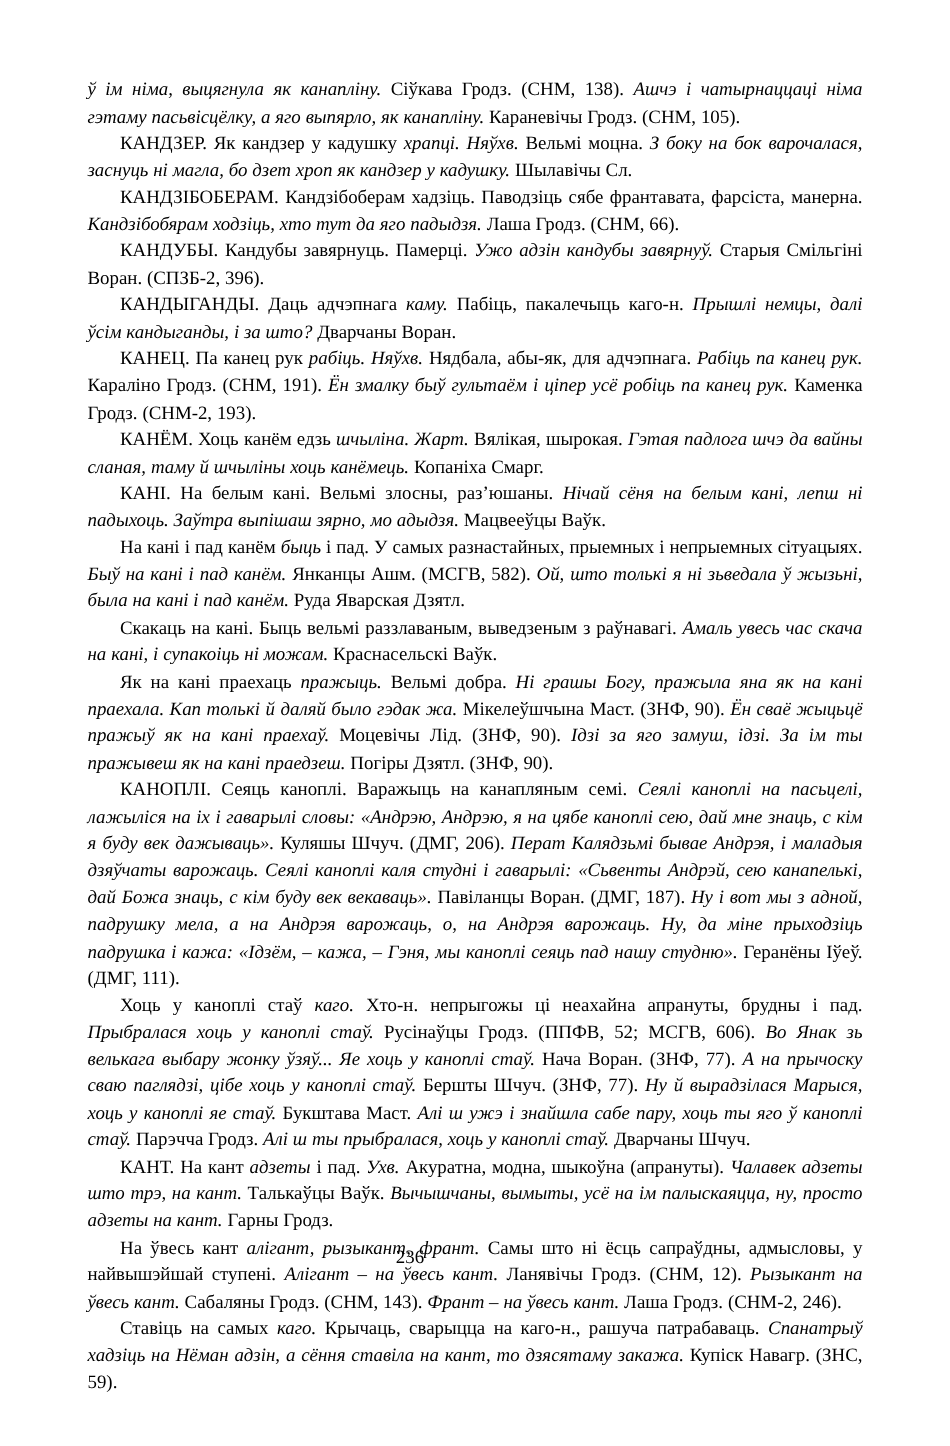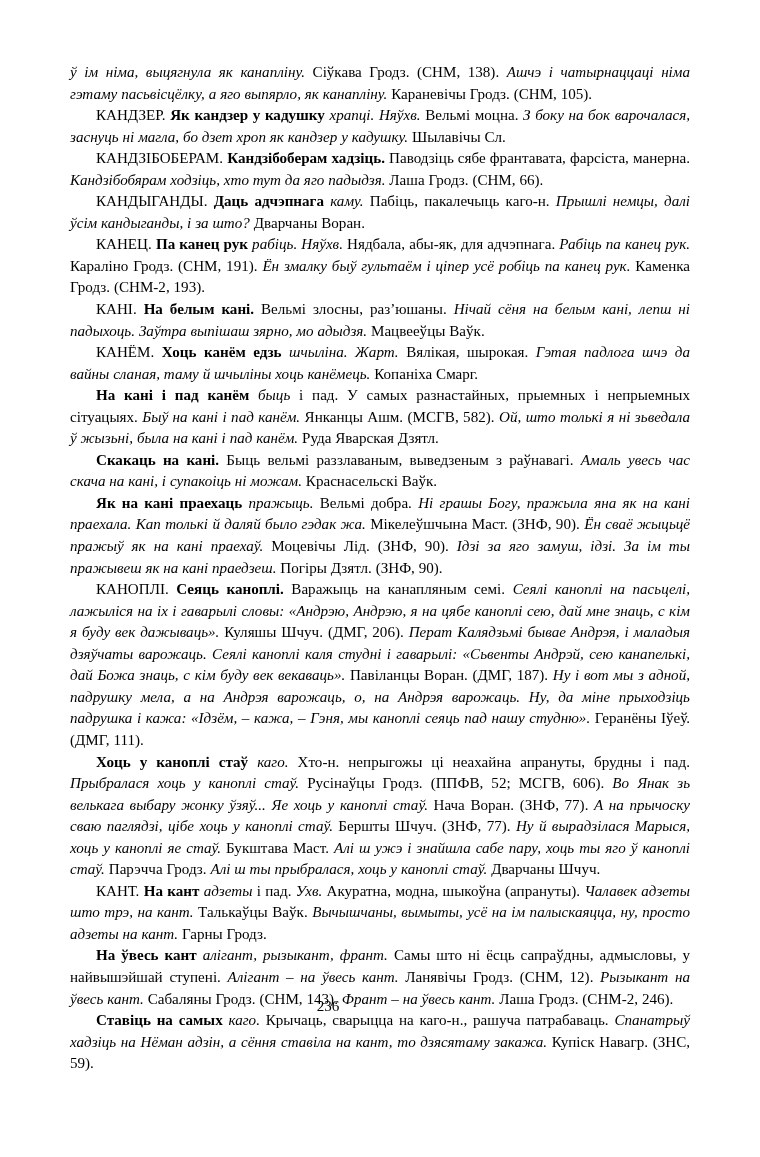--- a/index.html
+++ b/index.html
@@ -37,21 +37,21 @@
     hyphens: none;
     word-spacing: 0.1px;
   }
   p.para.cont {
     text-indent: 0;
   }
   p.para.sub {
     text-indent: 26px;
   }
   b, .b {
-    font-weight: bold;
+    font-weight: normal;
   }
   i, .i {
     font-style: italic;
   }
   .page-number {
     position: absolute;
     left: 0;
     top: 996px;
     width: 632px;
     text-align: center;
@@ -62,24 +62,25 @@
 </style>
 </head>
 <body>
 
 <div class="page">
 
   <div class="text-column" id="text-column">
       <p class="para cont"><i>ў ім німа, выцягнула як канапліну.</i><span> Сіўкава Гродз. (СНМ, 138). </span><i>Ашчэ і чатырнаццаці німа гэтаму пасьвісцёлку, а яго выпярло, як канапліну.</i><span> Караневічы Гродз. (СНМ, 105).</span></p>
       <p class="para"><span>КАНДЗЕР. </span><b>Як кандзер у кадушку </b><i>храпці. Няўхв.</i><span> Вельмі моцна. </span><i>З боку на бок варочалася, заснуць ні магла, бо дзет хроп як кандзер у кадушку.</i><span> Шылавічы Сл.</span></p>
       <p class="para"><span>КАНДЗІБОБЕРАМ. </span><b>Кандзібоберам хадзіць. </b><span>Паводзіць сябе франтавата, фарсіста, манерна. </span><i>Кандзібобярам ходзіць, хто тут да яго падыдзя.</i><span> Лаша Гродз. (СНМ, 66).</span></p>
+      <p class="para"><span>КАНДУБЫ. </span><b>Кандубы завярнуць. </b><span>Памерці. </span><i>Ужо адзін кандубы завярнуў.</i><span> Старыя Смільгіні Воран. (СПЗБ-2, 396).</span></p>
       <p class="para"><span>КАНДЫГАНДЫ. </span><b>Даць адчэпнага </b><i>каму.</i><span> Пабіць, пакалечыць каго-н. </span><i>Прышлі немцы, далі ўсім кандыганды, і за што?</i><span> Дварчаны Воран.</span></p>
       <p class="para"><span>КАНЕЦ. </span><b>Па канец рук </b><i>рабіць. Няўхв.</i><span> Нядбала, абы-як, для адчэпнага. </span><i>Рабіць па канец рук.</i><span> Каралiно Гродз. (СНМ, 191). </span><i>Ён змалку быў гультаём і ціпер усё робіць па канец рук.</i><span> Каменка Гродз. (СНМ-2, 193).</span></p>
+      <p class="para"><span>КАНЁМ. </span><b>Хоць канём едзь </b><i>шчыліна. Жарт.</i><span> Вялікая, шырокая. </span><i>Гэтая падлога шчэ да вайны сланая, таму й шчыліны хоць канёмець.</i><span> Копаніха Смарг.</span></p>
       <p class="para"><span>КАНІ. </span><b>На белым кані. </b><span>Вельмі злосны, раз’юшаны. </span><i>Нічай сёня на белым кані, лепш ні падыхоць. Заўтра выпішаш зярно, мо адыдзя.</i><span> Мацвееўцы Ваўк.</span></p>
-      <p class="para"><span>КАНЁМ. </span><b>Хоць канём едзь </b><i>шчыліна. Жарт.</i><span> Вялікая, шырокая. </span><i>Гэтая падлога шчэ да вайны сланая, таму й шчыліны хоць канёмець.</i><span> Копаніха Смарг.</span></p>
       <p class="para sub"><b>На кані і пад канём </b><i>быць</i><span> і пад. У самых разнастайных, прыемных і непрыемных сітуацыях. </span><i>Быў на кані і пад канём.</i><span> Янканцы Ашм. (МСГВ, 582). </span><i>Ой, што толькі я ні зьведала ў жызьні, была  на кані і пад канём.</i><span> Руда Яварская Дзятл.</span></p>
       <p class="para sub"><b>Скакаць на кані. </b><span>Быць вельмі раззлаваным, выведзеным з раўнавагі. </span><i>Амаль увесь час скача на кані, і супакоіць ні можам.</i><span> Краснасельскі Ваўк.</span></p>
       <p class="para sub"><b>Як на кані праехаць </b><i>пражыць.</i><span> Вельмі добра. </span><i>Ні грашы Богу, пражыла яна як на кані праехала. Кап толькі й даляй было гэдак жа.</i><span> Мікелеўшчына Маст. (ЗНФ, 90). </span><i>Ён сваё жыцьцё пражыў як на кані праехаў.</i><span> Моцевічы Лід. (ЗНФ, 90). </span><i>Ідзі за яго замуш, ідзі. За ім ты пражывеш як на кані праедзеш.</i><span> Погіры Дзятл. (ЗНФ, 90).</span></p>
       <p class="para"><span>КАНОПЛІ. </span><b>Сеяць каноплі. </b><span>Варажыць на канапляным семі. </span><i>Сеялі каноплі на пасьцелі, лажыліся на іх і гаварылі словы: «Андрэю, Андрэю, я на цябе каноплі сею, дай мне знаць, с кім я буду век дажываць».</i><span> Куляшы Шчуч. (ДМГ, 206). </span><i>Перат Калядзьмі бывае Андрэя, і маладыя дзяўчаты варожаць. Сеялі каноплі каля студні і гаварылі: «Сьвенты Андрэй, сею канапелькі, дай Божа знаць, с кім буду век векаваць».</i><span> Павіланцы Воран. (ДМГ, 187). </span><i>Ну і вот мы з адной, падрушку мела, а на  Андрэя  варожаць, о, на Андрэя варожаць. Ну, да міне прыходзіць падрушка і кажа: «Ідзём, – кажа, – Гэня, мы каноплі сеяць пад нашу студню».</i><span> Геранёны Іўеў. (ДМГ, 111).</span></p>
       <p class="para sub"><b>Хоць у каноплі стаў </b><i>каго.</i><span> Хто-н. непрыгожы ці неахайна апрануты, брудны і пад. </span><i>Прыбралася хоць у каноплі стаў.</i><span> Русінаўцы Гродз. (ППФВ, 52; МСГВ, 606). </span><i>Во Янак зь велькага выбару жонку ўзяў... Яе хоць у каноплі стаў.</i><span> Нача Воран. (ЗНФ, 77). </span><i>А на прычоску сваю паглядзі, цібе хоць у каноплі стаў.</i><span> Бершты Шчуч. (ЗНФ, 77). </span><i>Ну й вырадзілася Марыся, хоць у каноплі яе стаў.</i><span> Букштава Маст. </span><i>Алі ш ужэ і знайшла сабе пару, хоць ты яго ў каноплі стаў.</i><span> Парэчча Гродз. </span><i>Алі ш ты прыбралася, хоць у каноплі стаў.</i><span> Дварчаны Шчуч.</span></p>
       <p class="para"><span>КАНТ. </span><b>На кант </b><i>адзеты</i><span> і пад. </span><i>Ухв.</i><span> Акуратна, модна, шыкоўна (апрануты). </span><i>Чалавек адзеты што трэ, на кант.</i><span> Талькаўцы Ваўк. </span><i>Вычышчаны, вымыты, усё на ім палыскаяцца, ну, просто адзеты на кант.</i><span> Гарны Гродз.</span></p>
       <p class="para sub"><b>На ўвесь кант </b><i>алігант, рызыкант, франт.</i><span> Самы што ні ёсць сапраўдны, адмысловы, у найвышэйшай ступені. </span><i>Алігант – на ўвесь кант.</i><span> Ланявічы Гродз. (СНМ, 12). </span><i>Рызыкант на ўвесь кант.</i><span> Сабаляны Гродз. (СНМ, 143). </span><i>Франт – на ўвесь кант.</i><span> Лаша Гродз. (СНМ-2, 246).</span></p>
       <p class="para sub"><b>Ставіць на самых </b><i>каго.</i><span> Крычаць, сварыцца на каго-н., рашуча патрабаваць. </span><i>Спанатрыў хадзіць на Нёман адзін, а сёння ставіла на кант, то дзясятаму закажа.</i><span> Купіск Навагр. (ЗНС, 59).</span></p>
     </div>
 

